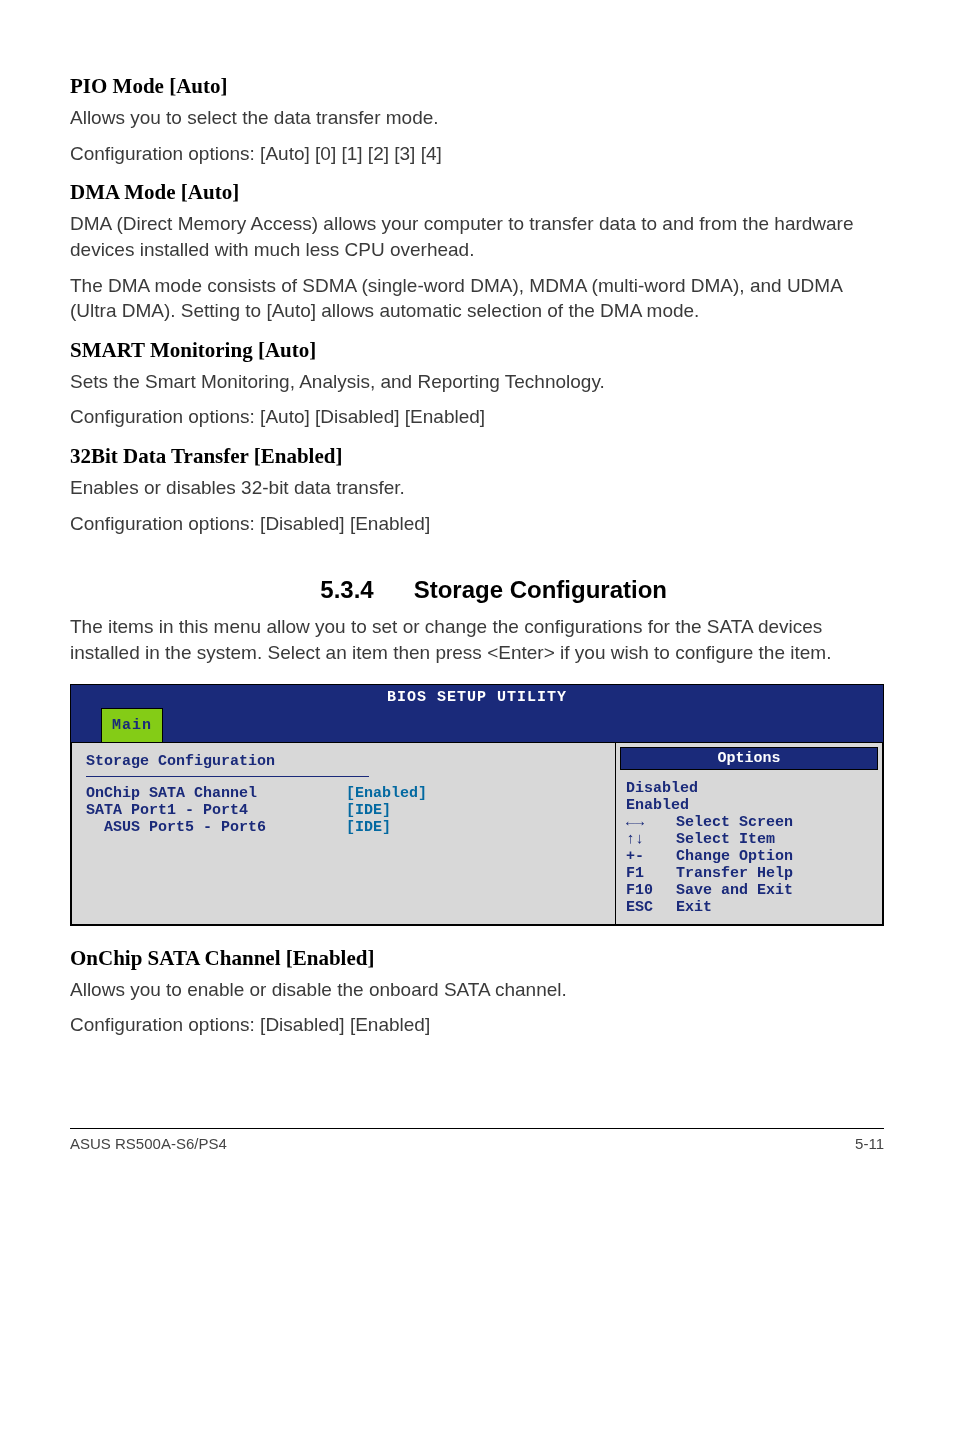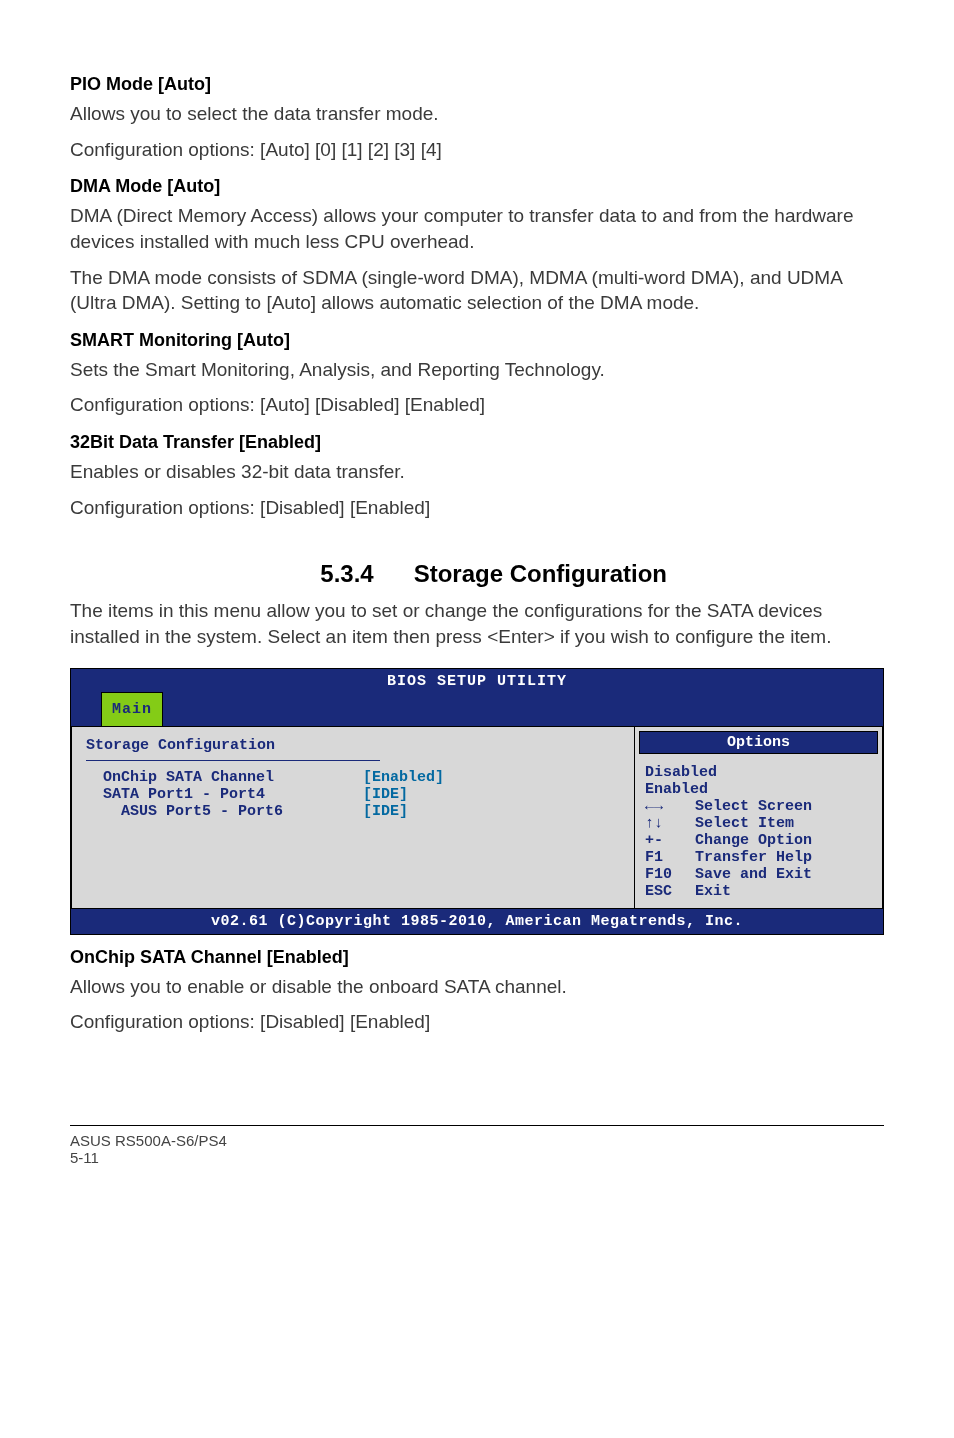--- a/index.html
+++ b/index.html
@@ -5,25 +5,26 @@
   * { margin: 0; padding: 0; box-sizing: border-box; }
   body {
     font-family: Arial, Helvetica, sans-serif;
     background: #fff;
     color: #333;
     width: 954px;
     padding: 60px 70px 30px 70px;
     font-size: 19px;
   }
   h3.sub {
-    font-size: 18px;
+    font-size: 21px;
     font-weight: bold;
     color: #000;
     margin-top: 14px;
     margin-bottom: 6px;
+    font-family: Liberation Serif, serif;
   }
   p.body {
     color: #3a3a3a;
     line-height: 1.35;
     margin-bottom: 10px;
   }
   h2.section {
     font-size: 24px;
     color: #000;
     margin-top: 40px;
@@ -69,25 +70,25 @@
     border: 1px solid #000;
     border-right: none;
     padding: 10px 14px 70px 14px;
     color: #1a2a7a;
   }
   .bios-left .hr {
     border-top: 1px solid #1a2a7a;
     margin: 6px 0 8px 0;
     width: 55%;
   }
-  .bios-row { display:flex;margin-left:17px; }
+  .bios-row { display:flex; }
   .bios-row .lbl { width: 260px; }
   .bios-row .val { color: #0369a1; }
   .bios-right {
-    width: 249px;
+    width: 268px;
     border: 1px solid #000;
     padding: 8px 10px;
     color: #1a2a7a;
     display:flex;
     flex-direction:column;
   }
   .opt-header {
     background: #1a2a7a;
     color: #fff;
     text-align: center;
@@ -107,21 +108,20 @@
   }
   
   .pgfoot {
     margin-top: 90px;
     border-top: 1px solid #000;
     padding-top: 6px;
     display:flex;
     justify-content: space-between;
     font-size: 15px;
     color: #444;
-    flex-direction: column;
   }
   .indent { padding-left: 18px; }
 </style>
 </head>
 <body>
 
 <h3 class="sub">PIO Mode [Auto]</h3>
 <p class="body">Allows you to select the data transfer mode.</p>
 <p class="body">Configuration options: [Auto] [0] [1] [2] [3] [4]</p>
 
@@ -192,23 +192,22 @@
             <span class="k">F10</span>
             <span>Save and Exit</span>
           </div>
         <div class="help-row">
             <span class="k">ESC</span>
             <span>Exit</span>
           </div>
       </div>
     </div>
   </div>
-  <div class="bios-footer">v02.61 (C)Copyright 1985-2010, American Megatrends, Inc.</div>
 </div>
 
-<h3 class="sub" style="margin-top:12px">OnChip SATA Channel [Enabled]</h3>
+<h3 class="sub" style="margin-top:20px">OnChip SATA Channel [Enabled]</h3>
 <p class="body">Allows you to enable or disable the onboard SATA channel.</p>
 <p class="body">Configuration options: [Disabled] [Enabled]</p>
 
 <div class="pgfoot">
   <span>ASUS RS500A-S6/PS4</span>
   <span>5-11</span>
 </div>
 
 </body></html>

